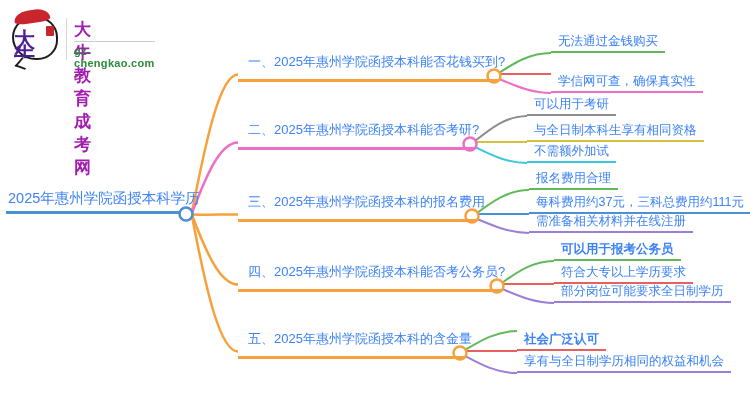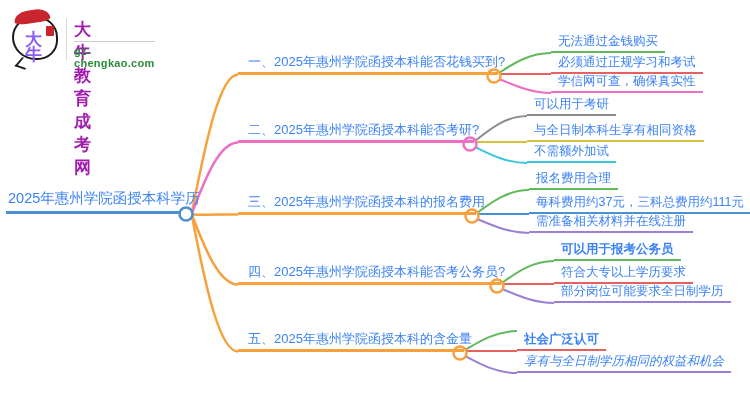--- a/index.html
+++ b/index.html
@@ -3,43 +3,43 @@
 <meta charset="utf-8">
 <style>
   html,body{margin:0;padding:0;}
   body{font-family:"Liberation Sans","DejaVu Sans",sans-serif;background:#fff;}
   #canvas{position:relative;width:750px;height:410px;background:#ffffff;overflow:hidden;}
   #wires{position:absolute;left:0;top:0;width:750px;height:410px;}
 
   .node{position:absolute;white-space:nowrap;color:#3b82f6;}
   .root-node{left:6px;top:188px;width:173px;font-size:14.5px;line-height:20px;
     padding:0 0 3px 2px;border-bottom:3px solid #4A90D2;}
-  .branch-node{font-size:13px;line-height:19px;padding:0 0 1px 10px;border-bottom:3px solid #F7A13C;}
+  .branch-node{font-size:13px;line-height:19px;padding:0 0 8px 10px;border-bottom:3px solid #F7A13C;}
   .leaf-node{font-size:12.5px;line-height:16px;padding:0 7px 2px 7px;border-bottom:2px solid #999;}
 
   .bc-orange{border-bottom-color:#F7A13C;}
   .bc-pink{border-bottom-color:#EE6EC6;}
   .bc-green{border-bottom-color:#62B95B;}
   .bc-red{border-bottom-color:#E66060;}
   .bc-gray{border-bottom-color:#8C8C8C;}
   .bc-yellow{border-bottom-color:#D4C23F;}
   .bc-cyan{border-bottom-color:#3BC6DE;text-align:right;}
   .bc-blue{border-bottom-color:#4A90D2;}
   .bc-purple{border-bottom-color:#9B7FD6;}
 
   
   .logo{position:absolute;left:10px;top:10px;height:52px;}
   .bubble{position:absolute;left:2px;top:6px;width:42px;height:40px;border:2px solid #1c1c1c;
     border-radius:50% 50% 46% 54%;background:#fff;}
   .bubble-tail{position:absolute;left:8px;top:48px;width:9px;height:9px;background:#fff;
     border-left:2px solid #1c1c1c;border-bottom:2px solid #1c1c1c;transform:rotate(20deg) skew(-20deg);}
   .bubble-cap{position:absolute;left:4px;top:0px;width:36px;height:13px;background:#C9252C;
     border-radius:50% 50% 40% 40% / 100% 100% 30% 30%;transform:rotate(-8deg);}
-  .bubble-text{position:absolute;left:11px;top:14px;width:34px;font-weight:bold;font-size:17px;
-    color:#8b5cf6;letter-spacing:1px;line-height:15px;}
+  .bubble-text{position:absolute;left:0;top:14px;width:34px;font-weight:bold;font-size:21px;
+    color:#4c1d95;letter-spacing:1px;line-height:15px;}
   .bubble-seal{position:absolute;left:36px;top:16px;width:8px;height:10px;background:#C9252C;border-radius:1px;}
   .logo-divider{position:absolute;left:56px;top:8px;width:1px;height:42px;background:#d9d9d9;}
   .site-name{position:absolute;left:64px;top:8px;font-size:17px;font-weight:bold;color:#a21caf;letter-spacing:0.5px;}
   .site-domain{position:absolute;left:64px;top:31px;font-size:11px;font-weight:bold;color:#2E8B3C;
     border-top:1px solid #cccccc;padding-top:3px;letter-spacing:0.3px;}
 </style>
 </head>
 <body>
 
 <div id="canvas">
@@ -94,31 +94,30 @@
 
   <div class="node root-node">2025年惠州学院函授本科学历</div>
 
   <div class="node branch-node bc-orange" style="left:238px;top:52px;width:250px;">一、2025年惠州学院函授本科能否花钱买到?</div>
   <div class="node branch-node bc-pink" style="left:238px;top:120px;width:226px;">二、2025年惠州学院函授本科能否考研?</div>
   <div class="node branch-node bc-orange" style="left:238px;top:192px;width:228px;">三、2025年惠州学院函授本科的报名费用</div>
   <div class="node branch-node bc-orange" style="left:238px;top:262px;width:253px;">四、2025年惠州学院函授本科能否考公务员?</div>
   <div class="node branch-node bc-orange" style="left:238px;top:329px;width:216px;">五、2025年惠州学院函授本科的含金量</div>
 
   <div class="node leaf-node bc-green" style="left:551px;top:33px;">无法通过金钱购买</div>
-  <div class="node leaf-node bc-red" style="left:551px;top:54px;">必须通过正规学习和考试</div>
   <div class="node leaf-node bc-gray" style="left:527px;top:96px;">可以用于考研</div>
 
   <div class="node leaf-node bc-pink" style="left:551px;top:73px;">学信网可查，确保真实性</div>
   <div class="node leaf-node bc-yellow" style="left:527px;top:122px;">与全日制本科生享有相同资格</div>
   <div class="node leaf-node bc-cyan" style="left:527px;top:143px;">不需额外加试</div>
 
   <div class="node leaf-node bc-green" style="left:529px;top:170px;">报名费用合理</div>
   <div class="node leaf-node bc-blue" style="left:529px;top:194px;">每科费用约37元，三科总费用约111元</div>
   <div class="node leaf-node bc-purple" style="left:529px;top:213px;">需准备相关材料并在线注册</div>
 
   <div class="node leaf-node bc-green" style="left:554px;top:241px;font-weight:bold;">可以用于报考公务员</div>
   <div class="node leaf-node bc-red" style="left:554px;top:264px;">符合大专以上学历要求</div>
   <div class="node leaf-node bc-purple" style="left:554px;top:283px;">部分岗位可能要求全日制学历</div>
 
   <div class="node leaf-node bc-red" style="left:517px;top:331px;font-weight:bold;">社会广泛认可</div>
-  <div class="node leaf-node bc-purple" style="left:517px;top:353px;font-style:italic;">享有与全日制学历相同的权益和机会</div>
+  <div class="node leaf-node bc-purple" style="left:517px;top:353px;">享有与全日制学历相同的权益和机会</div>
 
 </div>
 
 </body></html>

